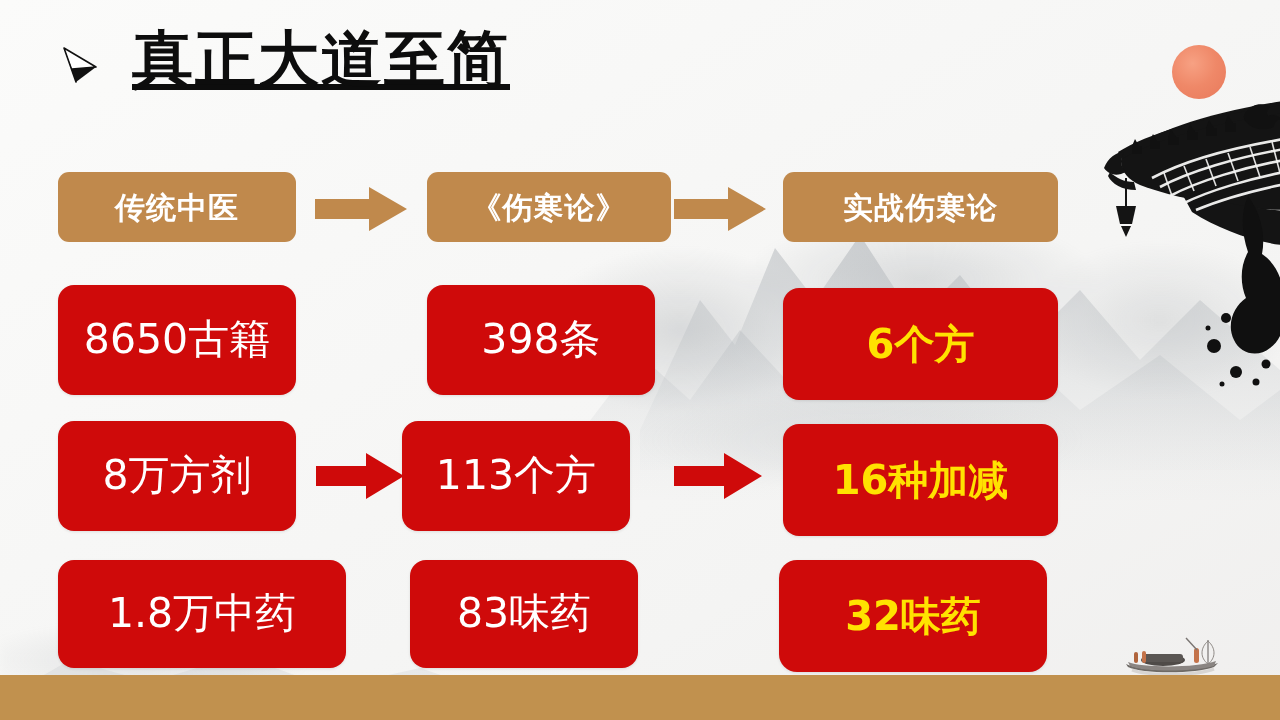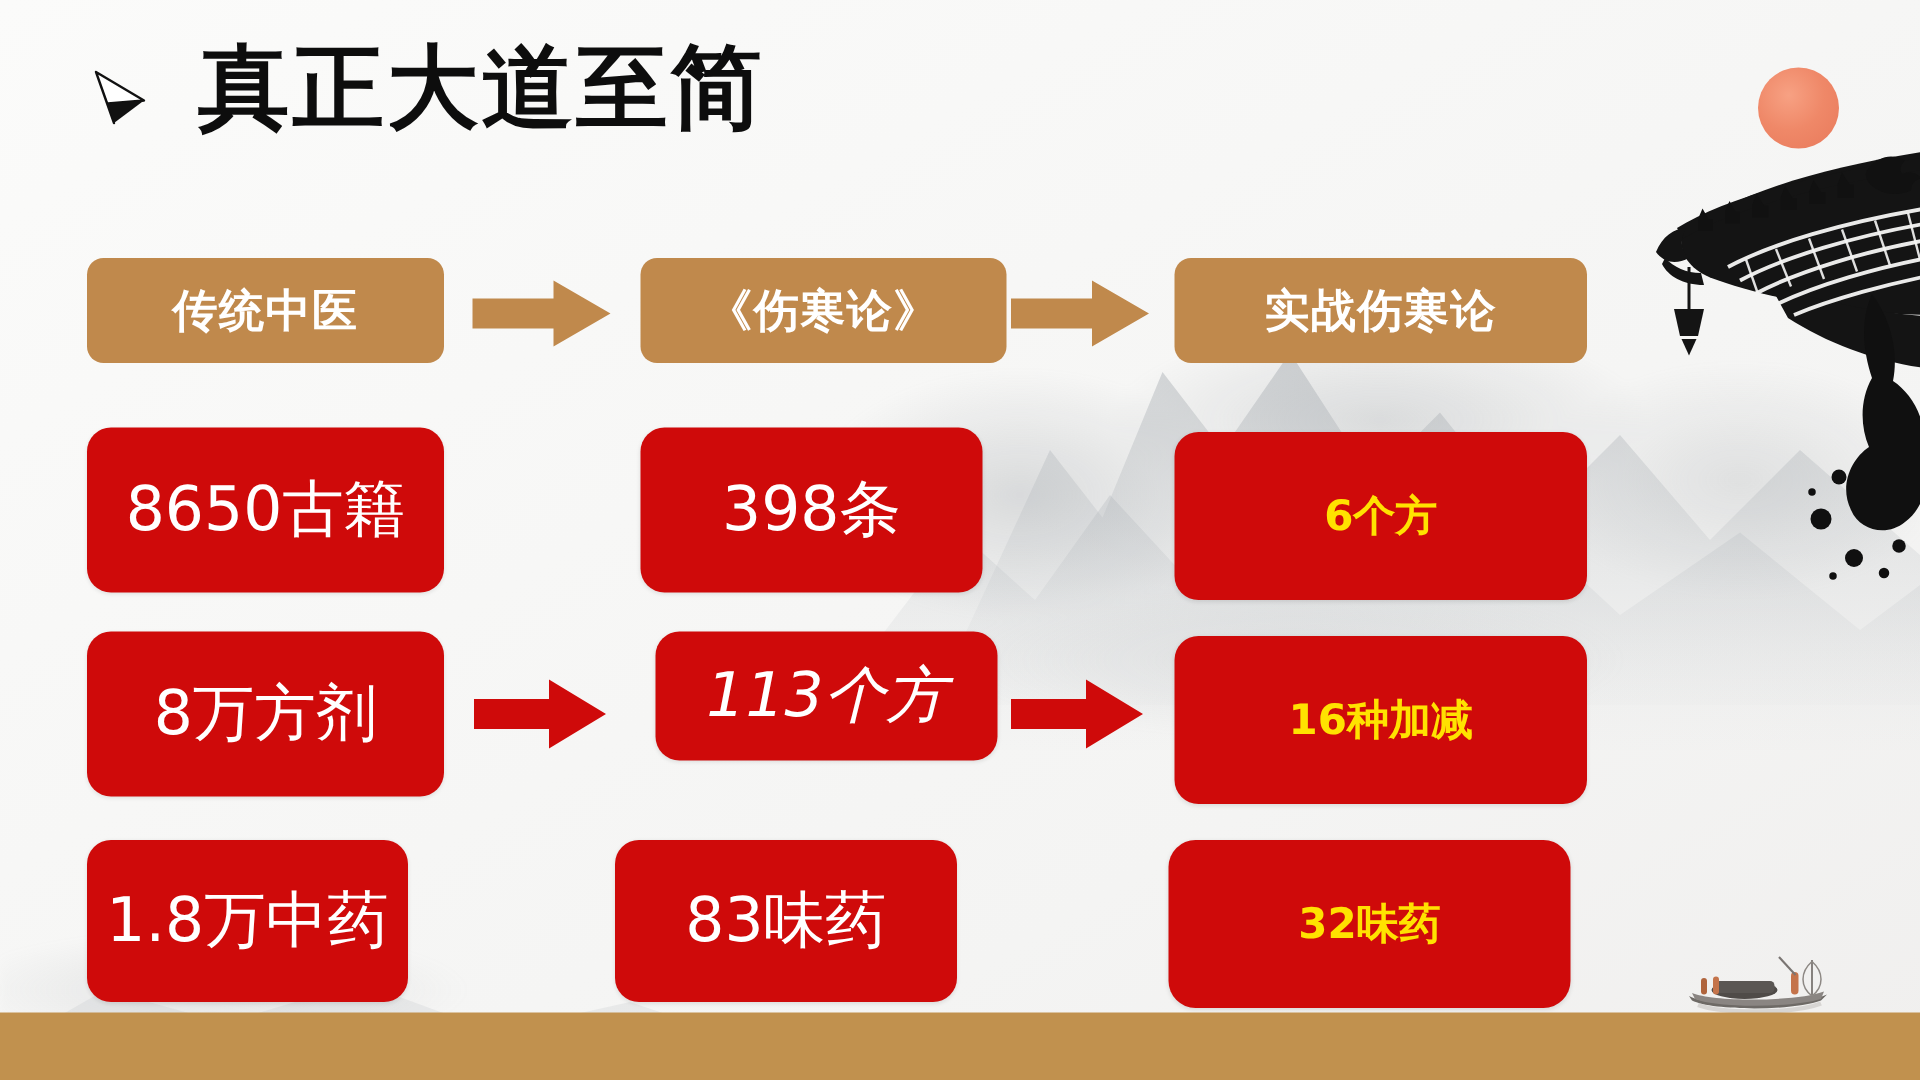--- a/index.html
+++ b/index.html
@@ -91,20 +91,21 @@
     margin-top: 10px;
   }
   .title-text {
     font-family: "DejaVu Sans", "Liberation Sans", sans-serif;
     font-size: 61px;
     font-weight: bold;
     color: #0d0d0d;
     letter-spacing: 2px;
     line-height: 1;
     white-space: nowrap;
+    text-decoration: underline;
   }
 
   
   .footer-bar {
     position: absolute;
     left: 0;
     bottom: 0;
     width: 1280px;
     height: 45px;
     background: #c1914e;
@@ -135,21 +136,21 @@
     font-family: "DejaVu Sans", "Liberation Sans", sans-serif;
     box-shadow: 0 1px 3px rgba(0,0,0,0.10);
   }
   .red-box.white-text {
     color: #ffffff;
     font-size: 41px;
     font-weight: normal;
   }
   .red-box.yellow-text {
     color: #ffe200;
-    font-size: 28px;
+    font-size: 40px;
     font-weight: bold;
   }
 
   
   .flow-arrow { position: absolute; }
 </style>
 </head>
 <body>
 
 <div class="slide">
@@ -285,27 +286,27 @@
   <div class="box red-box white-text" style="left:58px;  top:285px; width:238px; height:110px;">8650古籍</div>
   <div class="box red-box white-text" style="left:427px; top:285px; width:228px; height:110px;">398条</div>
   <div class="box red-box yellow-text" style="left:783px; top:288px; width:275px; height:112px;">6个方</div>
 
   <div class="box red-box white-text" style="left:58px;  top:421px; width:238px; height:110px;">8万方剂</div>
 
   <svg class="flow-arrow" style="left:314px; top:450px; width:92px; height:52px;" viewBox="0 0 92 52">
     <path d="M2 16 L52 16 L52 3 L90 26 L52 49 L52 36 L2 36 Z" fill="#cf0a0a"></path>
   </svg>
 
-  <div class="box red-box white-text" style="left:437px; top:421px; width:228px; height:86px;font-style:italic;">113个方</div>
+  <div class="box red-box white-text" style="left:402px; top:421px; width:228px; height:110px;">113个方</div>
 
   <svg class="flow-arrow" style="left:672px; top:450px; width:92px; height:52px;" viewBox="0 0 92 52">
     <path d="M2 16 L52 16 L52 3 L90 26 L52 49 L52 36 L2 36 Z" fill="#cf0a0a"></path>
   </svg>
 
   <div class="box red-box yellow-text" style="left:783px; top:424px; width:275px; height:112px;">16种加减</div>
 
-  <div class="box red-box white-text" style="left:58px;  top:560px; width:214px; height:108px;">1.8万中药</div>
+  <div class="box red-box white-text" style="left:58px;  top:560px; width:288px; height:108px;">1.8万中药</div>
   <div class="box red-box white-text" style="left:410px; top:560px; width:228px; height:108px;">83味药</div>
   <div class="box red-box yellow-text" style="left:779px; top:560px; width:268px; height:112px;border-radius:18px;">32味药</div>
 
   <div class="footer-bar"></div>
 
 </div>
 
 </body></html>

